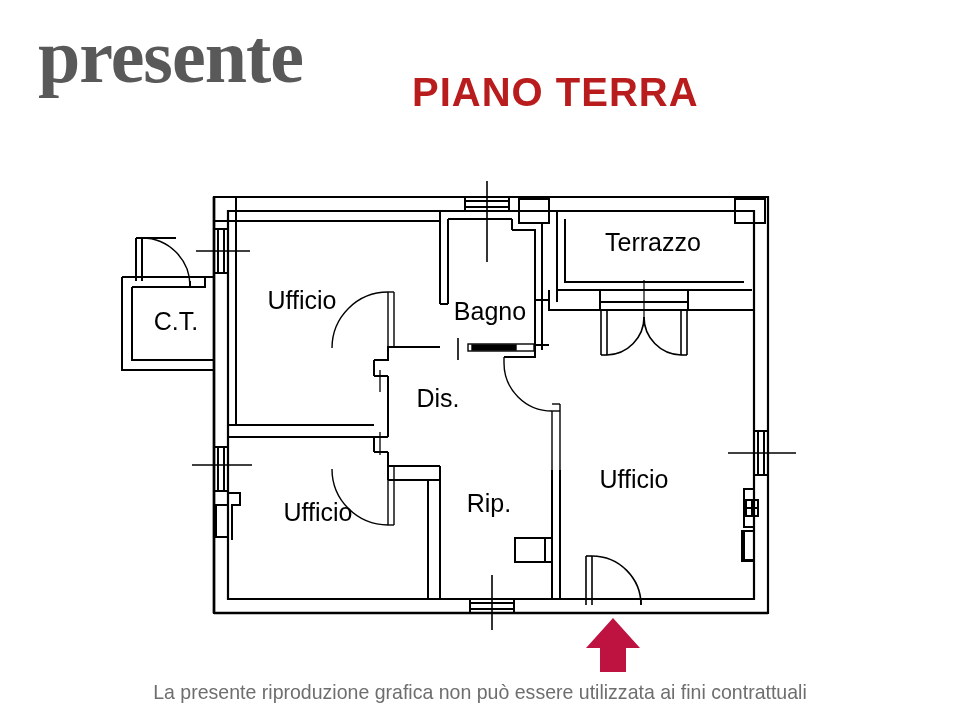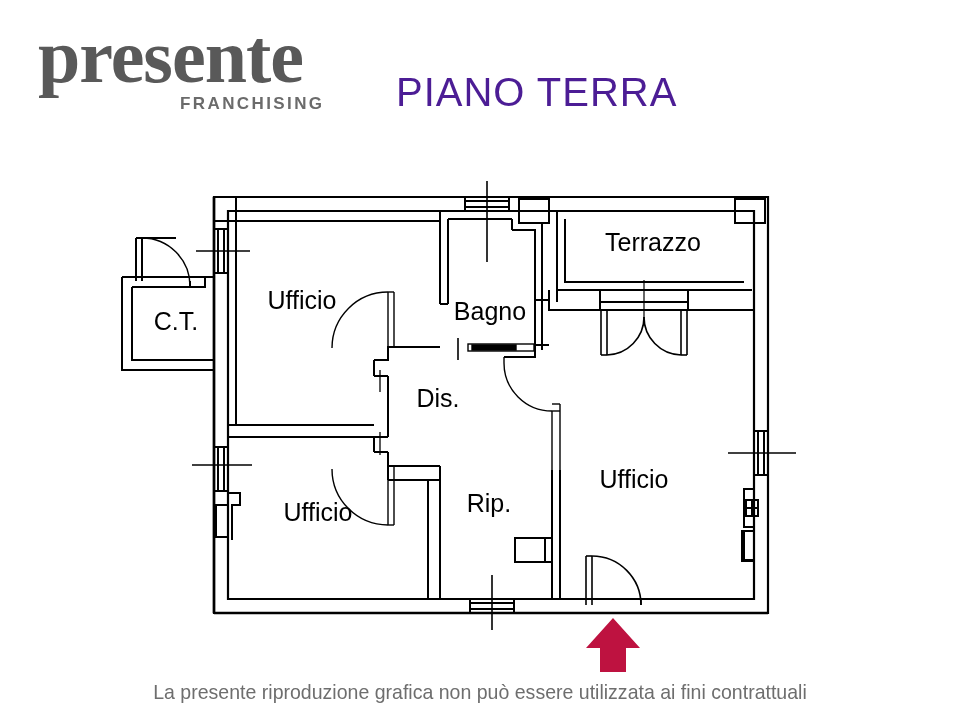--- a/index.html
+++ b/index.html
@@ -46,27 +46,27 @@
     font-family: "Liberation Sans", sans-serif;
     font-weight: bold;
     font-size: 17px;
     letter-spacing: 2.4px;
     color: #6b6b6b;
     white-space: nowrap;
   }
   
   #title {
     position: absolute;
-    left: 396px;
+    left: 412px;
     top: 70px;
     font-family: "Liberation Sans", sans-serif;
-    font-weight: normal;
+    font-weight: bold;
     font-size: 40px;
     letter-spacing: 1px;
-    color: #4c1d95;
+    color: #b91c1c;
     white-space: nowrap;
   }
   
   #footer {
     position: absolute;
     left: 0;
     top: 680px;
     width: 960px;
     text-align: center;
     font-family: "Liberation Sans", sans-serif;
@@ -91,21 +91,20 @@
     dominant-baseline: middle;
   }
 </style>
 </head>
 <body>
 
 <div id="page">
 
   <div id="logo">
     <div id="logo-word">presente</div>
-    <div id="logo-sub">FRANCHISING</div>
   </div>
 
   <div id="title">PIANO TERRA</div>
 
   <svg id="plan" viewBox="0 0 960 720">
 
     <g fill="none" stroke="#000000" stroke-width="2" shape-rendering="geometricPrecision">
 
       <g stroke-width="2.2">
 

